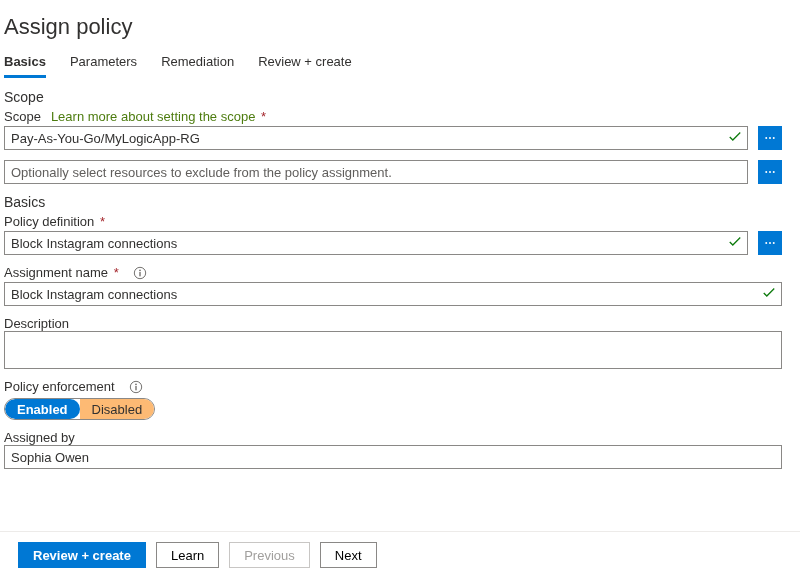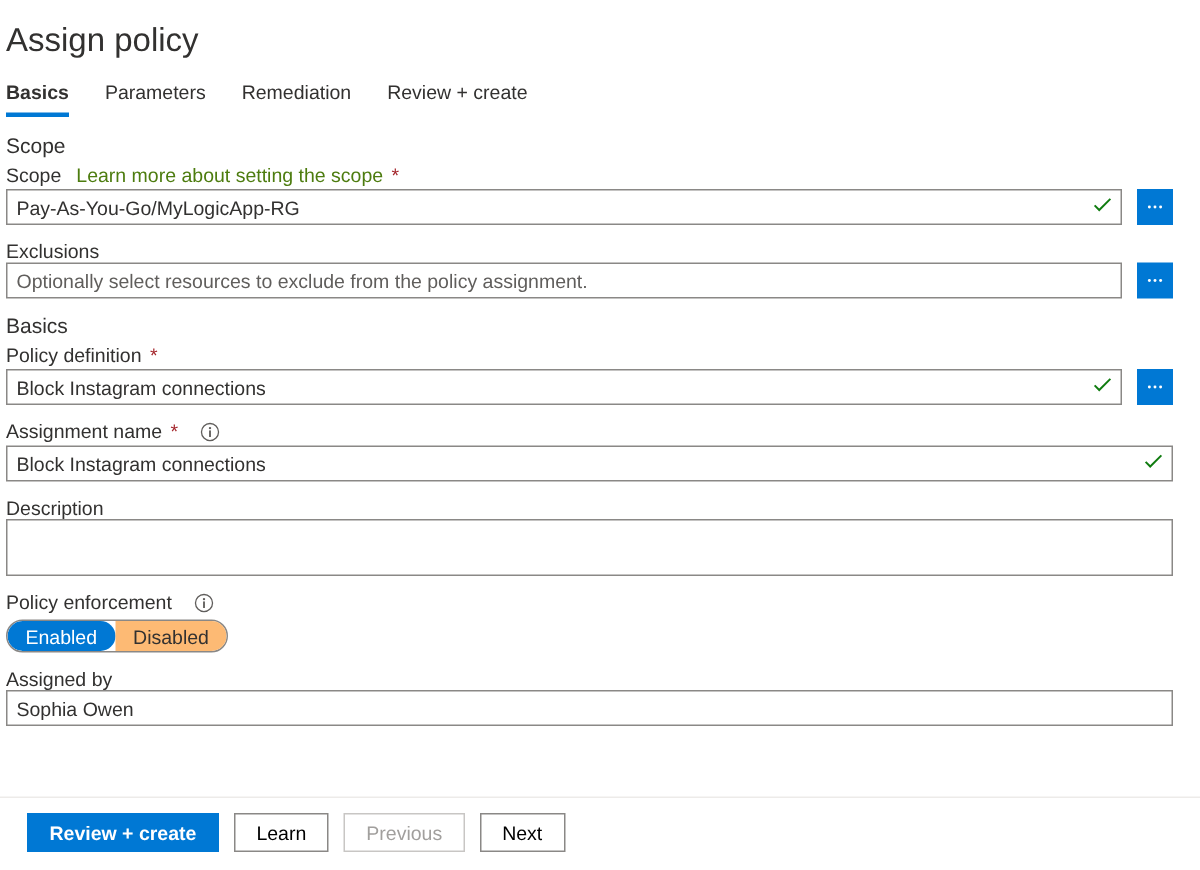--- a/index.html
+++ b/index.html
@@ -19,21 +19,21 @@
   .input-wrap { position: relative; flex: 1; }
   .input { width: 100%; height: 24px; border: 1px solid #8a8886; padding: 0 24px 0 6px; font-size: 13px; color: #323130; background: #fff; }
   .input::placeholder { color: #605e5c; }
   .textarea { width: 100%; height: 38px; border: 1px solid #8a8886; padding: 4px 6px; font-size: 13px; color: #323130; background: #fff; resize: none; }
   .check { position: absolute; right: 6px; top: 50%; transform: translateY(-50%); }
   .ellipsis-btn { width: 24px; height: 24px; background: #0078d4; color: #fff; border: none; display: flex; align-items: center; justify-content: center; cursor: pointer; }
   .ellipsis-btn svg { width: 14px; height: 14px; }
   .info-icon { width: 14px; height: 14px; display: inline-flex; margin-left: 4px; }
   .toggle { display: inline-flex; border: 1px solid #8a8886; border-radius: 12px; overflow: hidden; height: 22px; margin-top: 2px; margin-bottom: 10px; }
   .toggle-opt { padding: 0 12px; display: flex; align-items: center; font-size: 13px; cursor: pointer; background: #fdba74; }
-  .toggle-opt.on { background: #0078d4; color: #fff; border-radius: 12px; }
+  .toggle-opt.on { background: #0078d4; color: #fff; border-radius: 12px; font-weight: bold; }
   .footer { position: absolute; bottom: 0; left: 0; right: 0; padding: 10px 18px 12px 18px; display: flex; gap: 10px; border-top: 1px solid #edebe9; background: #fff; }
   .btn { height: 26px; padding: 0 14px; font-size: 13px; border: 1px solid #8a8886; background: #fff; cursor: pointer; }
   .btn.primary { background: #0078d4; border-color: #0078d4; color: #fff; font-weight: 600; }
   .btn.disabled { color: #a19f9d; border-color: #c8c6c4; cursor: default; }
 </style>
 </head>
 <body>
 
 <div class="page">
   <h1 class="title">Assign policy</h1>
@@ -66,21 +66,20 @@
     </div>
     <button class="ellipsis-btn">
       <svg viewBox="0 0 16 16">
           <circle cx="3" cy="8" r="1.3" fill="#fff"></circle>
           <circle cx="8" cy="8" r="1.3" fill="#fff"></circle>
           <circle cx="13" cy="8" r="1.3" fill="#fff"></circle>
         </svg>
     </button>
   </div>
 
-  <div class="label">Exclusions</div>
   <div class="field-row">
     <div class="input-wrap">
       <input class="input" placeholder="Optionally select resources to exclude from the policy assignment." style="">
     </div>
     <button class="ellipsis-btn">
       <svg viewBox="0 0 16 16">
           <circle cx="3" cy="8" r="1.3" fill="#fff"></circle>
           <circle cx="8" cy="8" r="1.3" fill="#fff"></circle>
           <circle cx="13" cy="8" r="1.3" fill="#fff"></circle>
         </svg>

